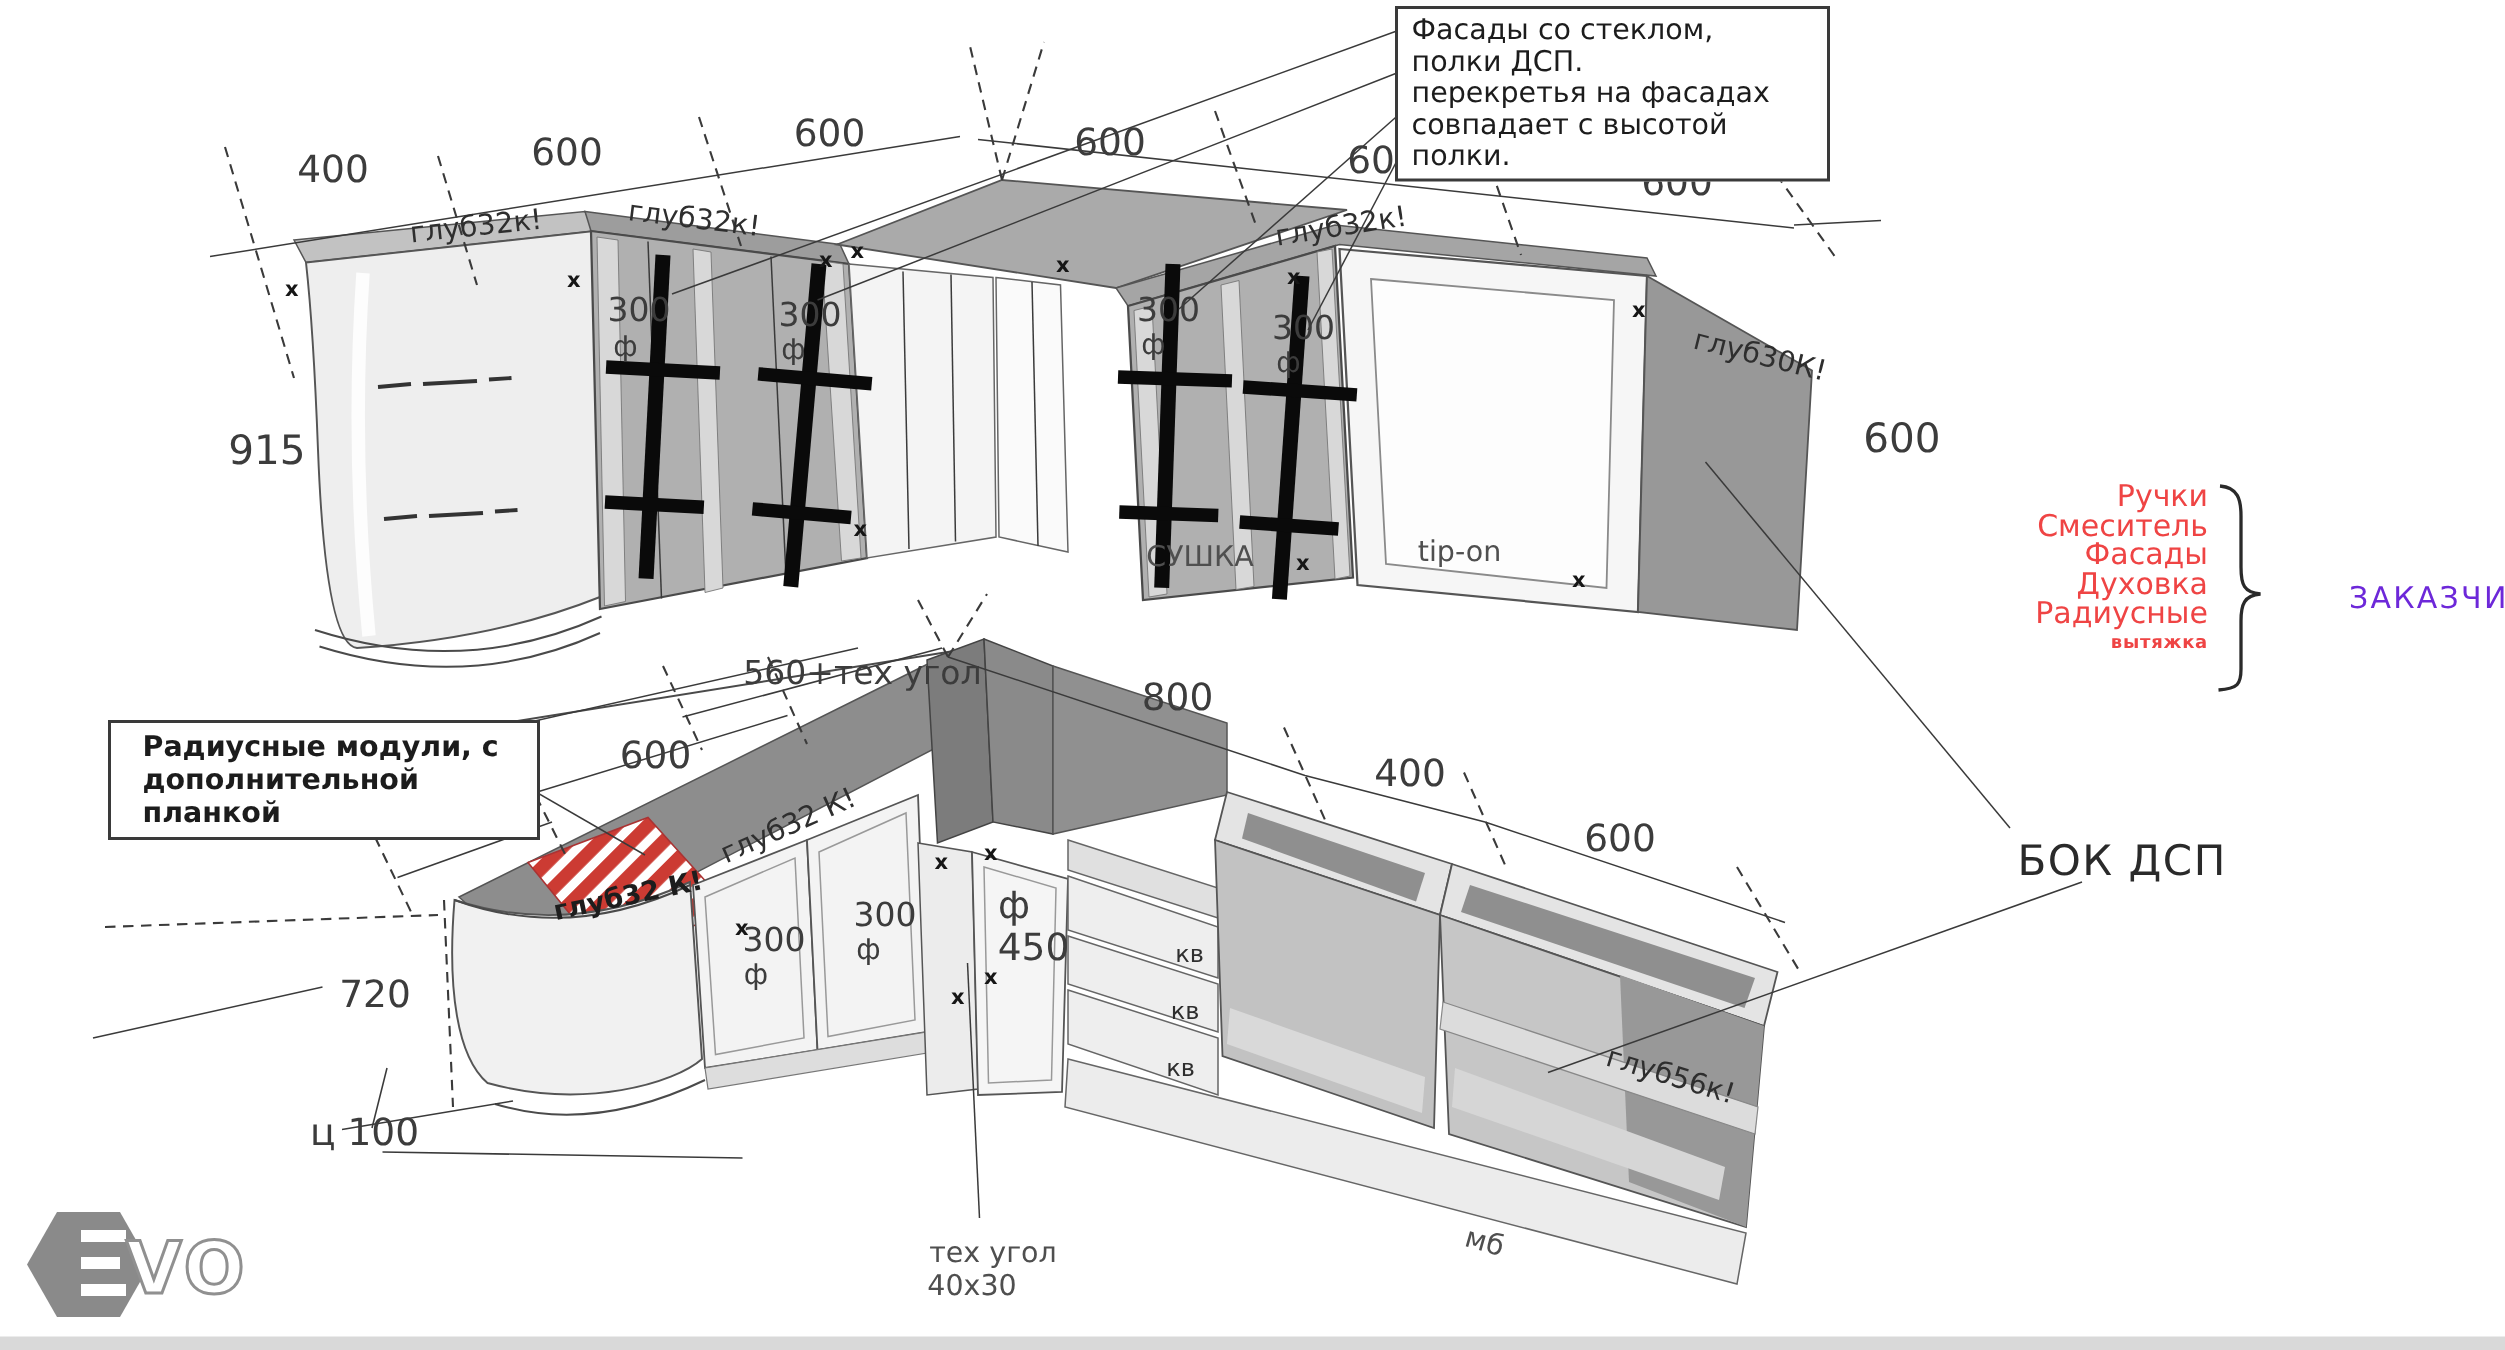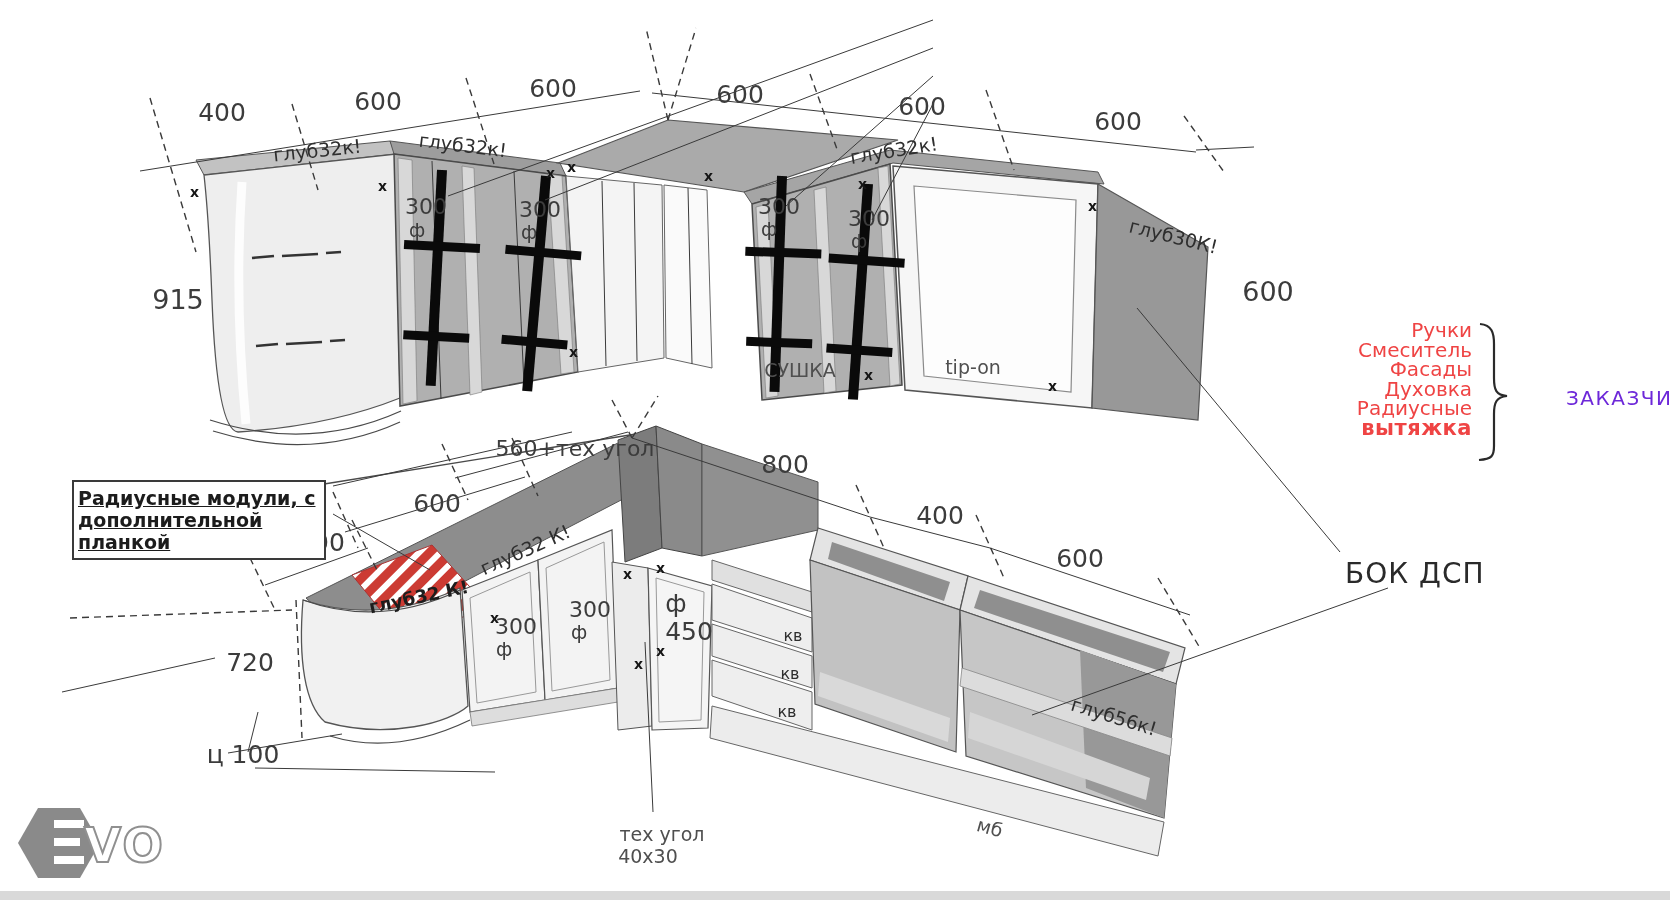--- a/index.html
+++ b/index.html
@@ -19,25 +19,25 @@
   .kv{font-size:16px;fill:#2e2e2e;}
   .xm{font-size:14px;font-weight:bold;fill:#161616;}
   .bok{font-size:28px;fill:#2a2a2a;letter-spacing:1px;}
   .ln{stroke:#4a4a4a;stroke-width:1.3;fill:none;}
   .ln2{stroke:#3a3a3a;stroke-width:1;fill:none;}
   .dash{stroke:#3a3a3a;stroke-width:1.4;fill:none;stroke-dasharray:7 5;}
   .note{position:absolute;border:2px solid #3a3a3a;background:#ffffff;color:#1c1c1c;
         white-space:pre-line;}
   #glass-note{left:930px;top:4px;width:268px;min-height:98px;padding:4px 9px;
               font-size:19px;line-height:21px;}
-  #radius-note{left:72px;top:480px;width:242px;padding:5px 4px;font-weight:bold;
-               font-size:19px;line-height:22px;text-decoration:underline;}
+  #radius-note{left:72px;top:480px;width:242px;padding:5px 21px;font-weight:bold;
+               font-size:19px;line-height:22px;}
   #customer-list{position:absolute;left:1292px;top:321px;width:180px;text-align:right;
                  color:#ef4444;font-size:20px;line-height:19.6px;}
-  #customer-list .small-item{font-size:21px;font-weight:bold;letter-spacing:.5px;}
+  #customer-list .small-item{font-size:12px;font-weight:bold;letter-spacing:.5px;}
   #zakazchika{position:absolute;left:1522px;top:386px;font-size:20px;color:#6d28d9;
               letter-spacing:1.5px;margin-left:44px;}
 </style>
 </head>
 <body>
 
 <div id="stage">
 <svg width="1670" height="900" viewBox="0 0 1670 900">
   <defs>
     <pattern id="hatch" width="15" height="15" patternUnits="userSpaceOnUse" patternTransform="rotate(45)">
@@ -303,20 +303,25 @@
     <polygon points="18,843 38,808 80,808 100,843 80,878 38,878" fill="#8a8a8a"></polygon>
     <rect x="54" y="820" width="30" height="8" fill="#ffffff"></rect>
     <rect x="54" y="838" width="26" height="8" fill="#ffffff"></rect>
     <rect x="54" y="856" width="30" height="8" fill="#ffffff"></rect>
     <text x="84" y="862" font-family="DejaVu Sans, sans-serif" font-size="48" font-weight="bold" letter-spacing="2" fill="#ffffff" stroke="#909090" stroke-width="2">VO</text>
   </g>
 
   <rect x="0" y="891" width="1670" height="9" fill="#d9d9d9"></rect>
 </svg>
 
+<div id="glass-note" class="note">Фасады со стеклом,
+полки ДСП.
+перекретья на фасадах
+совпадает с высотой
+полки.</div>
 <div id="radius-note" class="note">Радиусные модули, с
 дополнительной
 планкой</div>
 
 <div id="customer-list">
   <div>Ручки</div>
   <div>Смеситель</div>
   <div>Фасады</div>
   <div>Духовка</div>
   <div>Радиусные</div>

